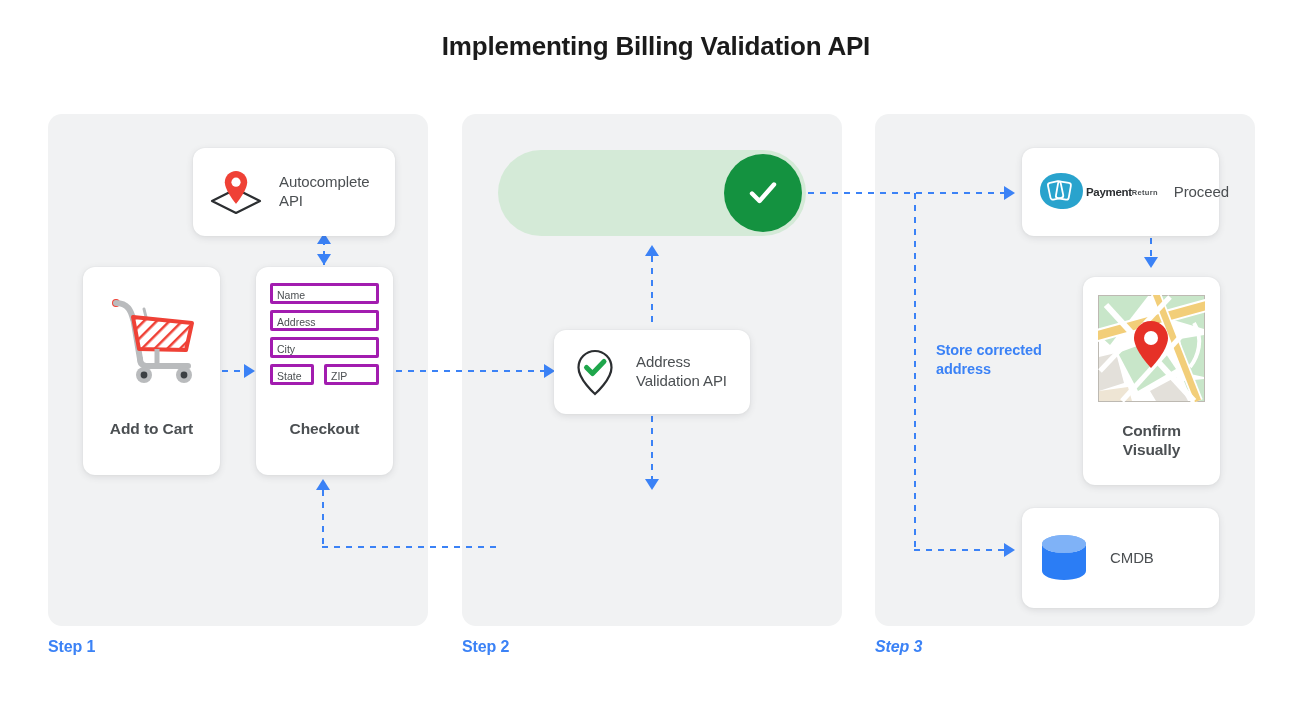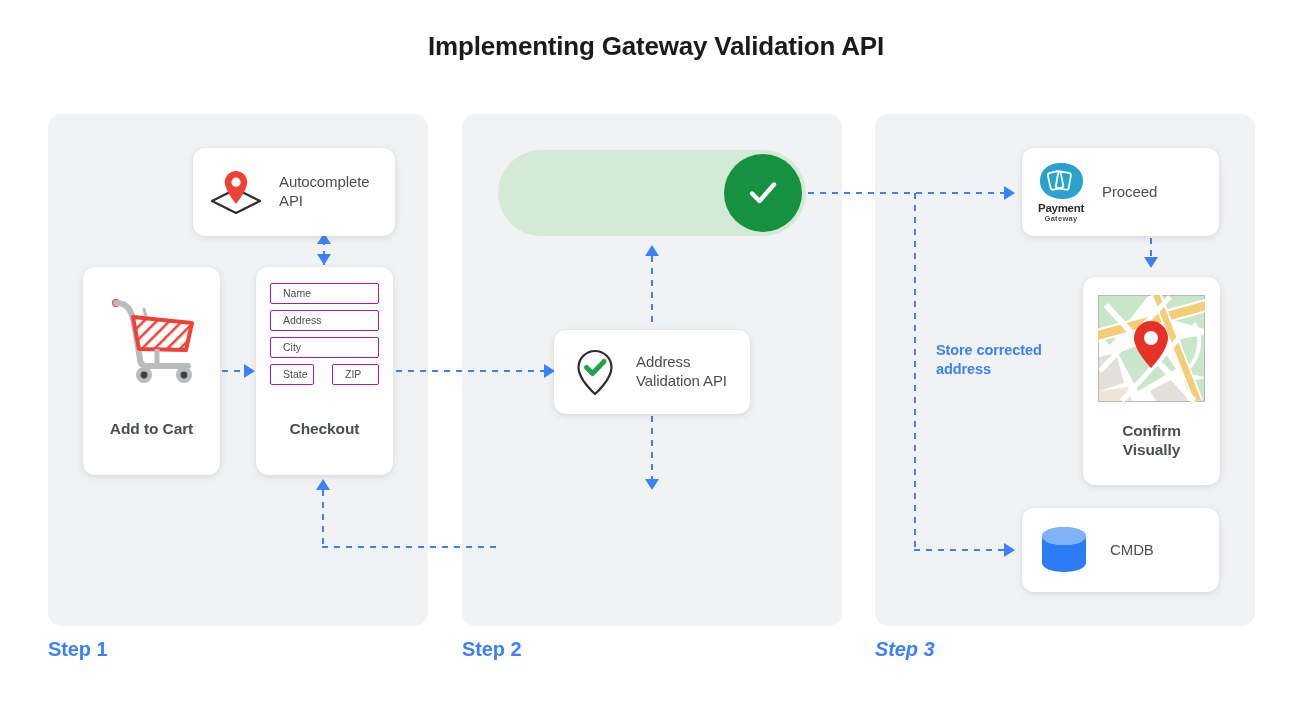--- a/index.html
+++ b/index.html
@@ -39,21 +39,21 @@
     background: #f1f2f3;
     border-radius: 14px;
   }
   #panel-1 { left: 48px;  top: 114px; width: 380px; height: 512px; }
   #panel-2 { left: 462px; top: 114px; width: 380px; height: 512px; }
   #panel-3 { left: 875px; top: 114px; width: 380px; height: 512px; }
 
   .step-label {
     position: absolute;
     top: 638px;
-    font-size: 20px;
+    font-size: 16px;
     font-weight: bold;
     color: #3b82f6;
     letter-spacing: -0.1px;
   }
   #step-label-1 { left: 48px; }
   #step-label-2 { left: 462px; }
   #step-label-3 { left: 875px; font-style: italic; }
 
   
   .card {
@@ -133,42 +133,42 @@
     display: flex;
     align-items: center;
     justify-content: center;
   }
   #circle-valid   { background: #149240; }
   #circle-invalid { background: #ea4b39; }
 
   
   #card-billing  { left: 1022px; top: 148px; width: 197px; height: 88px; }
   #card-confirm  { left: 1083px; top: 277px; width: 137px; height: 208px; }
-  #card-cmdb     { left: 1022px; top: 508px; width: 197px; height: 84px; }
+  #card-cmdb     { left: 1022px; top: 508px; width: 197px; height: 100px; }
 
   
   .form-wrap {
     position: absolute;
     left: 14px; top: 16px; right: 14px;
   }
   .field {
     box-sizing: border-box;
     height: 21px;
-    border: 1px solid #a21caf;
+    border: 3px solid #a21caf;
     border-radius: 2px;
     background: #ffffff;
     font-size: 10.5px;
     color: #4b4f52;
     line-height: 19px;
-    padding-left: 12px;
+    padding-left: 4px;
     margin-bottom: 6px;
     overflow: hidden;
     white-space: nowrap;
   }
-  .field-row { display: flex; gap: 18px; }
+  .field-row { display: flex; gap: 10px; }
   .field-row .field { margin-bottom: 0; }
   .field-state { width: 44px; flex: none; }
   .field-zip   { flex: 1; }
 
   
   .dash-h, .dash-v {
     position: absolute;
     background-image: linear-gradient(to right, #3b82f6 0 6px, rgba(0,0,0,0) 6px 12px);
   }
   .dash-h { height: 2px; background-size: 12px 2px; background-repeat: repeat-x; }
@@ -198,21 +198,21 @@
     letter-spacing: -0.1px;
   }
 
   .icon-box { flex: none; display: flex; align-items: center; justify-content: center; }
 </style>
 </head>
 <body>
 
 <div id="canvas">
 
-  <div class="page-title">Implementing Gateway Validation API</div>
+  <div class="page-title">Implementing Billing Validation API</div>
 
   <div class="step-panel" id="panel-1"></div>
   <div class="step-panel" id="panel-2"></div>
   <div class="step-panel" id="panel-3"></div>
 
   <div class="dash-h" style="left:222px; top:370px; width:22px;"></div>
   <div class="arrow arrow-right" style="left:244px; top:364px;"></div>
 
   <div class="dash-v" style="left:323px; top:239px; height:26px;"></div>
   <div class="arrow arrow-up" style="left:317px; top:233px;"></div>
@@ -310,30 +310,30 @@
           <path d="M18.5 22.5 L24.5 28.5 L36 16.5" fill="none" stroke="#1ea64b" stroke-width="5" stroke-linecap="round" stroke-linejoin="round"></path>
         </svg>
       </div>
       <div class="card-label">Address<br>Validation API</div>
     </div>
   </div>
 
 
   <div class="card" id="card-billing">
     <div class="card-row" style="gap:16px;">
-      <div class="icon-box" style="flex-direction:column;">
+      <div class="icon-box" style="">
         <svg width="50" height="42" viewBox="0 0 50 42">
           <path d="M25 2 C38 2 47 9 47 20 C47 31 38 38 27 38 C14 38 4 31 4 20 C4 9 12 2 25 2 Z" fill="#29a3cd"></path>
           <g transform="translate(12,9)">
             <rect x="1" y="2" width="13" height="17" rx="2.5" fill="none" stroke="#ffffff" stroke-width="1.8" transform="rotate(-12 7 10)"></rect>
             <rect x="9" y="2" width="13" height="17" rx="2.5" fill="none" stroke="#ffffff" stroke-width="1.8" transform="rotate(10 15 10)"></rect>
           </g>
         </svg>
         <div style="font-size:11.5px; font-weight:bold; color:#2b2e31; letter-spacing:-0.3px; margin-top:-1px;">Payment</div>
-        <div style="font-size:7.5px; font-weight:bold; color:#4b4f52; letter-spacing:0.3px;">Gateway</div>
+        <div style="font-size:7.5px; font-weight:bold; color:#4b4f52; letter-spacing:0.3px;">Return</div>
       </div>
       <div class="card-label">Proceed</div>
     </div>
   </div>
 
   <div class="card" id="card-confirm">
     <div style="position:absolute; left:0; right:0; top:18px; display:flex; justify-content:center;">
       <svg width="107" height="107" viewBox="0 0 107 107">
         <rect x="0.5" y="0.5" width="106" height="106" fill="#f2f1ee" stroke="#bdb9b2"></rect>
         <g clip-path="inset(1px)">

